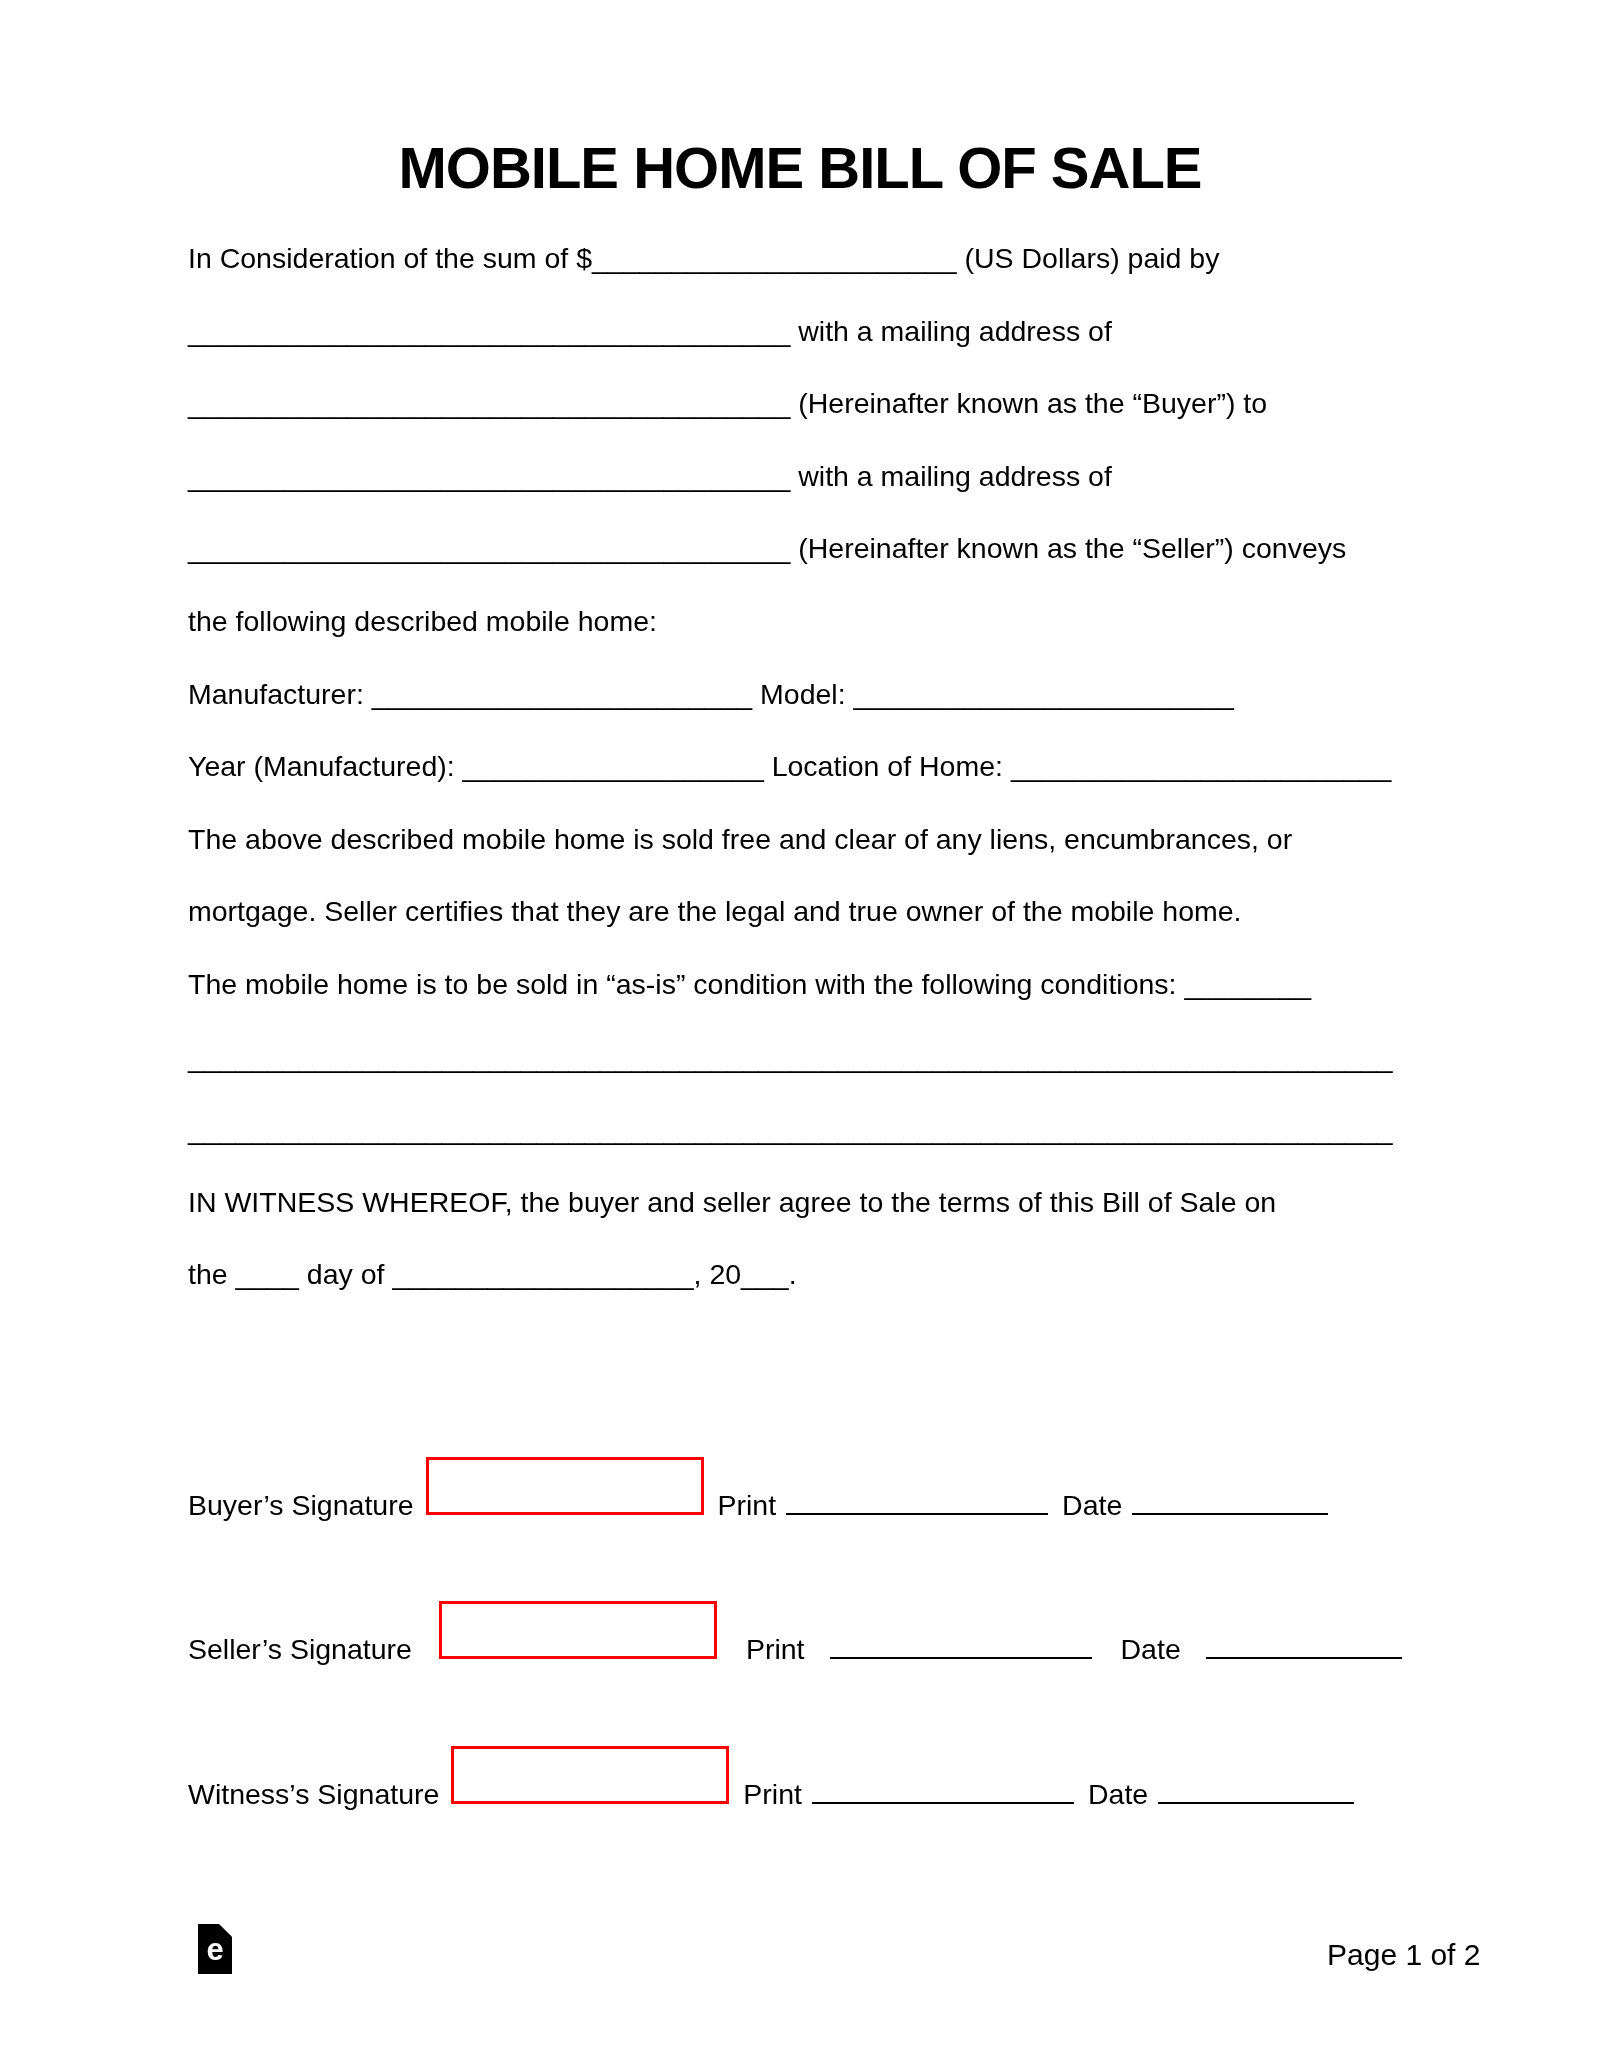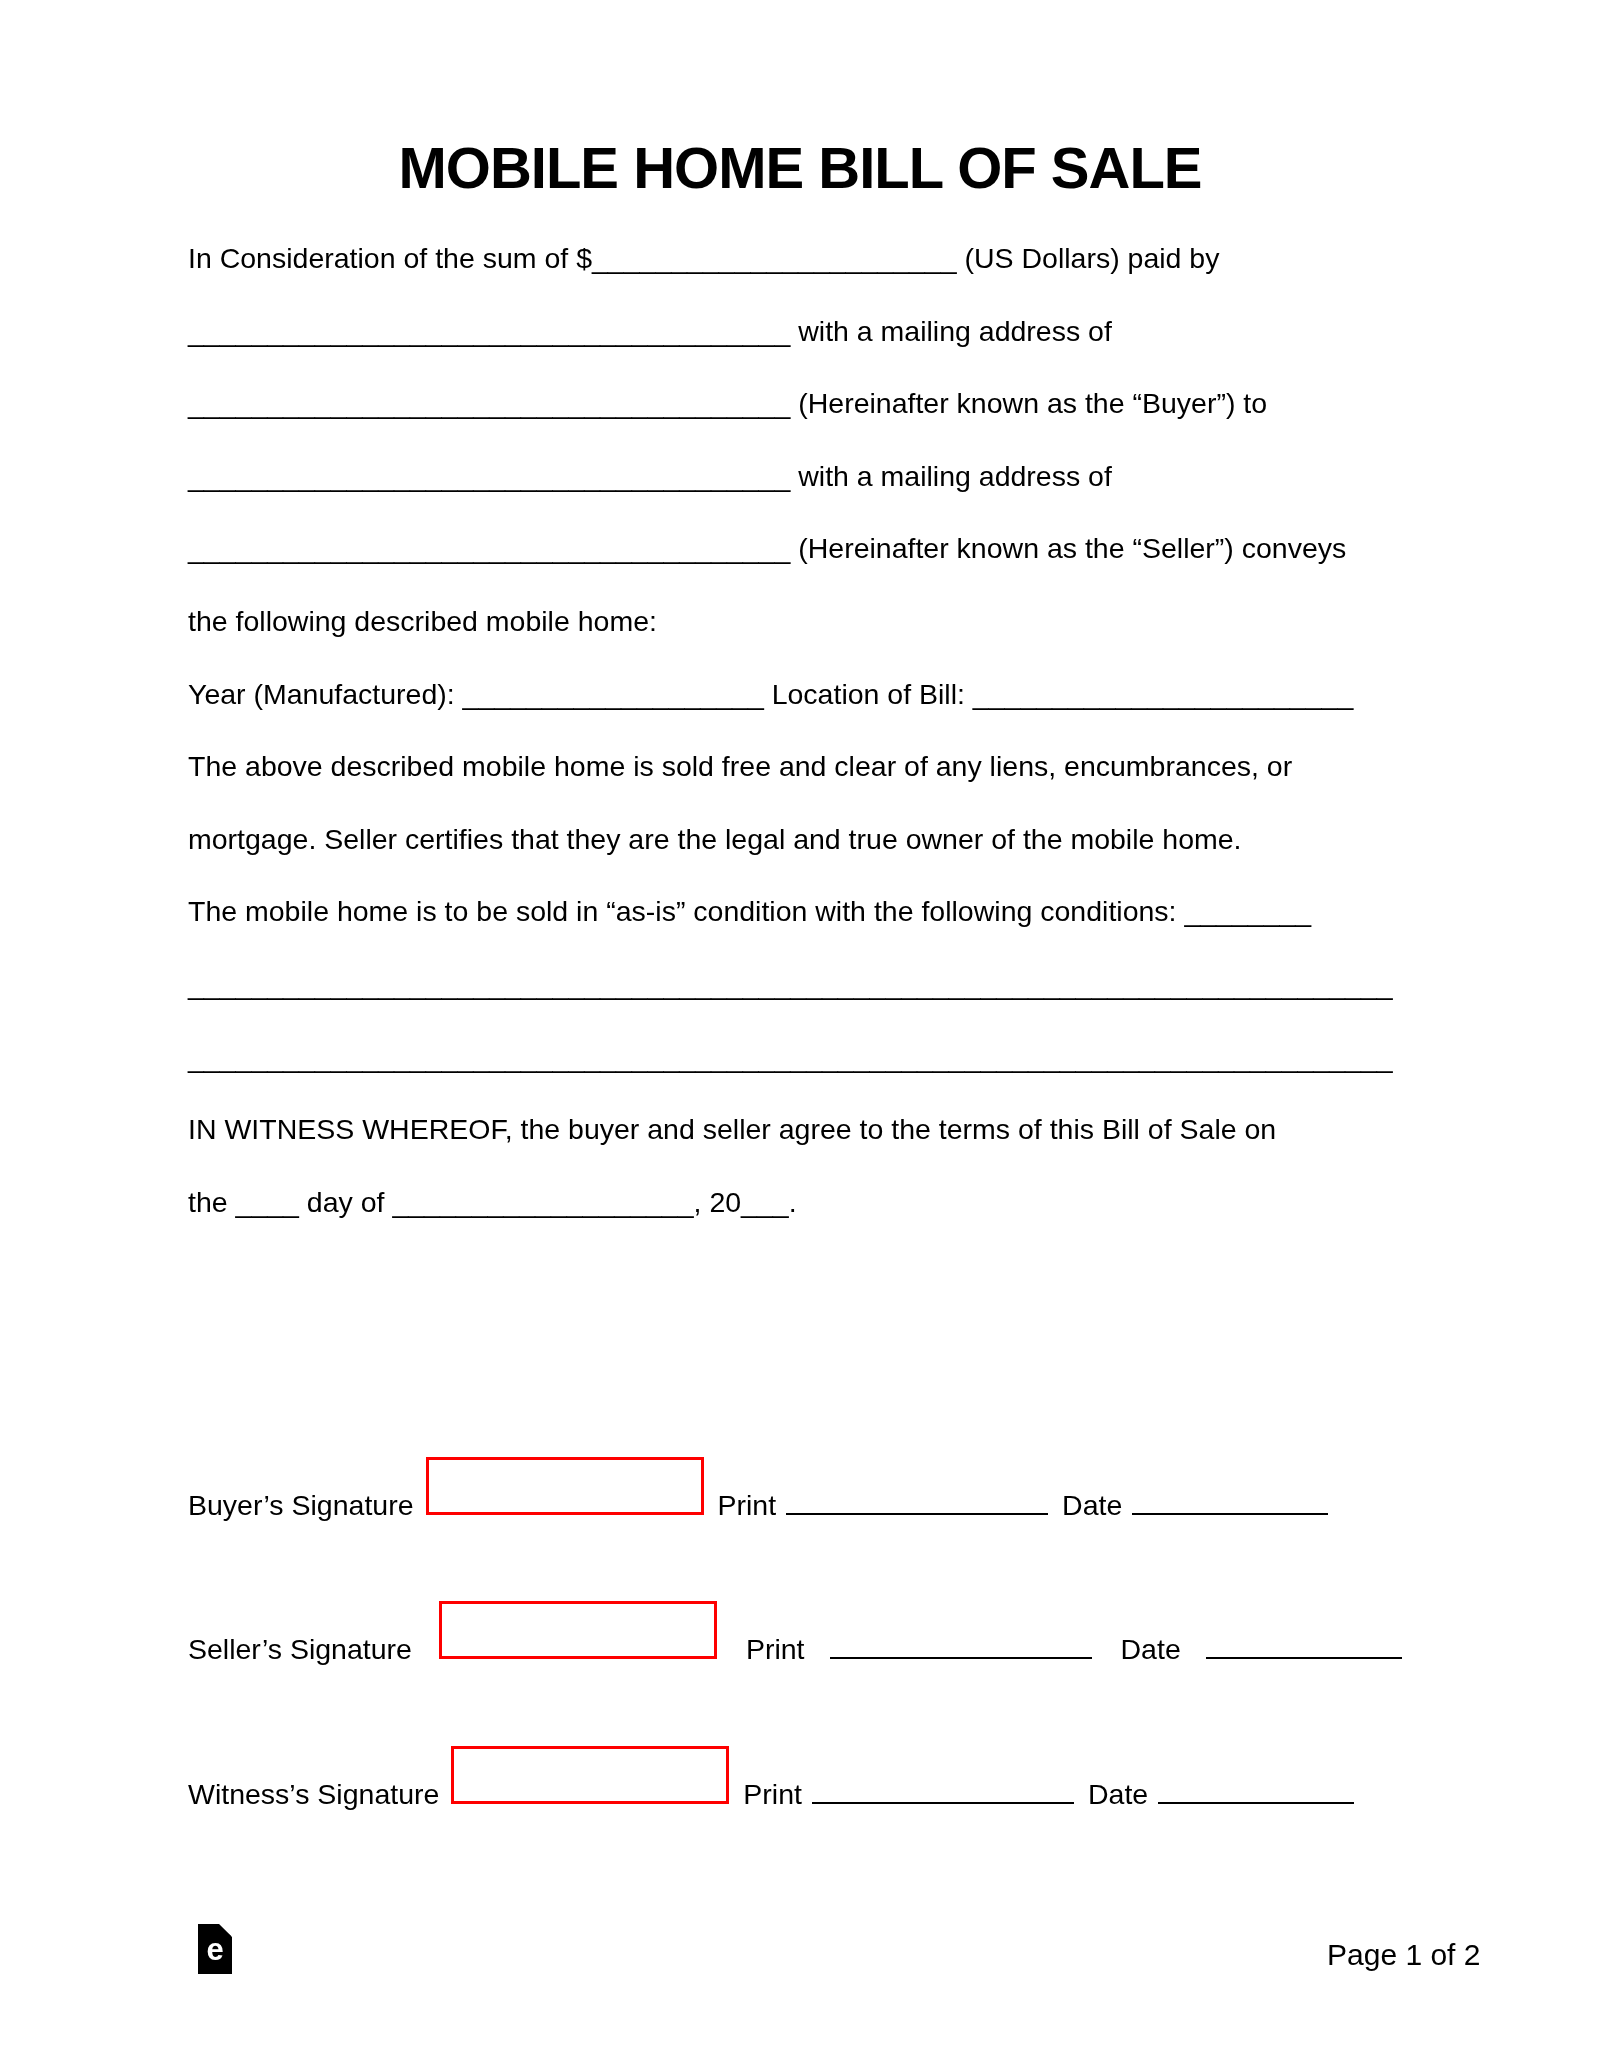--- a/index.html
+++ b/index.html
@@ -104,21 +104,22 @@
 
   <div class="title">MOBILE HOME BILL OF SALE</div>
 
   <div class="body-text">
     <div class="line">In Consideration of the sum of $_______________________ (US Dollars) paid by</div>
     <div class="line">______________________________________ with a mailing address of</div>
     <div class="line">______________________________________ (Hereinafter known as the “Buyer”) to</div>
     <div class="line">______________________________________ with a mailing address of</div>
     <div class="line">______________________________________ (Hereinafter known as the “Seller”) conveys</div>
     <div class="line">the following described mobile home:</div>
-    <div class="line">Year (Manufactured): ___________________ Location of Bill: ________________________</div>
+    <div class="line">Manufacturer: ________________________ Model: ________________________</div>
+    <div class="line">Year (Manufactured): ___________________ Location of Home: ________________________</div>
     <div class="line">The above described mobile home is sold free and clear of any liens, encumbrances, or</div>
     <div class="line">mortgage. Seller certifies that they are the legal and true owner of the mobile home.</div>
     <div class="line">The mobile home is to be sold in “as-is” condition with the following conditions: ________</div>
     <div class="line">____________________________________________________________________________</div>
     <div class="line">____________________________________________________________________________</div>
     <div class="line">IN WITNESS WHEREOF, the buyer and seller agree to the terms of this Bill of Sale on</div>
     <div class="line">the ____ day of ___________________, 20___.</div>
   </div>
 
   <div class="sig-row" style="top:1483px;">

